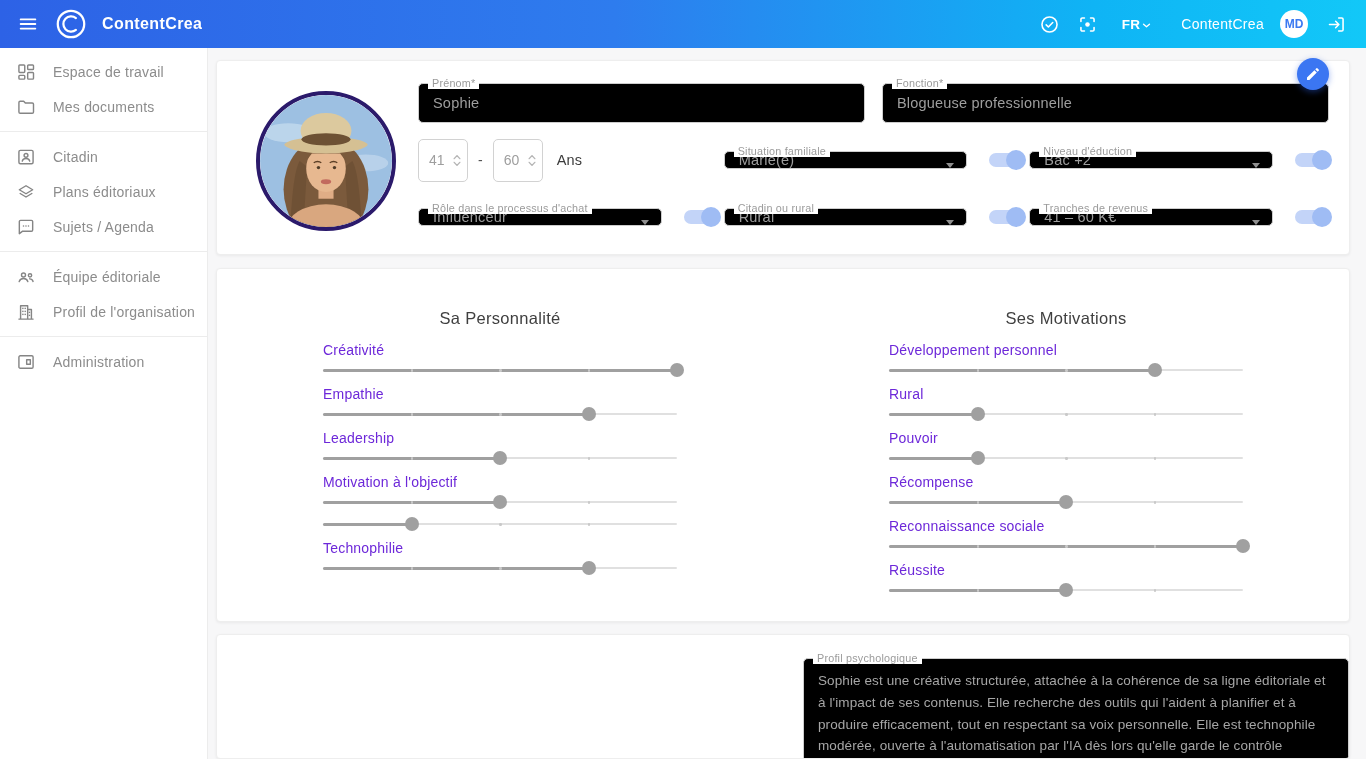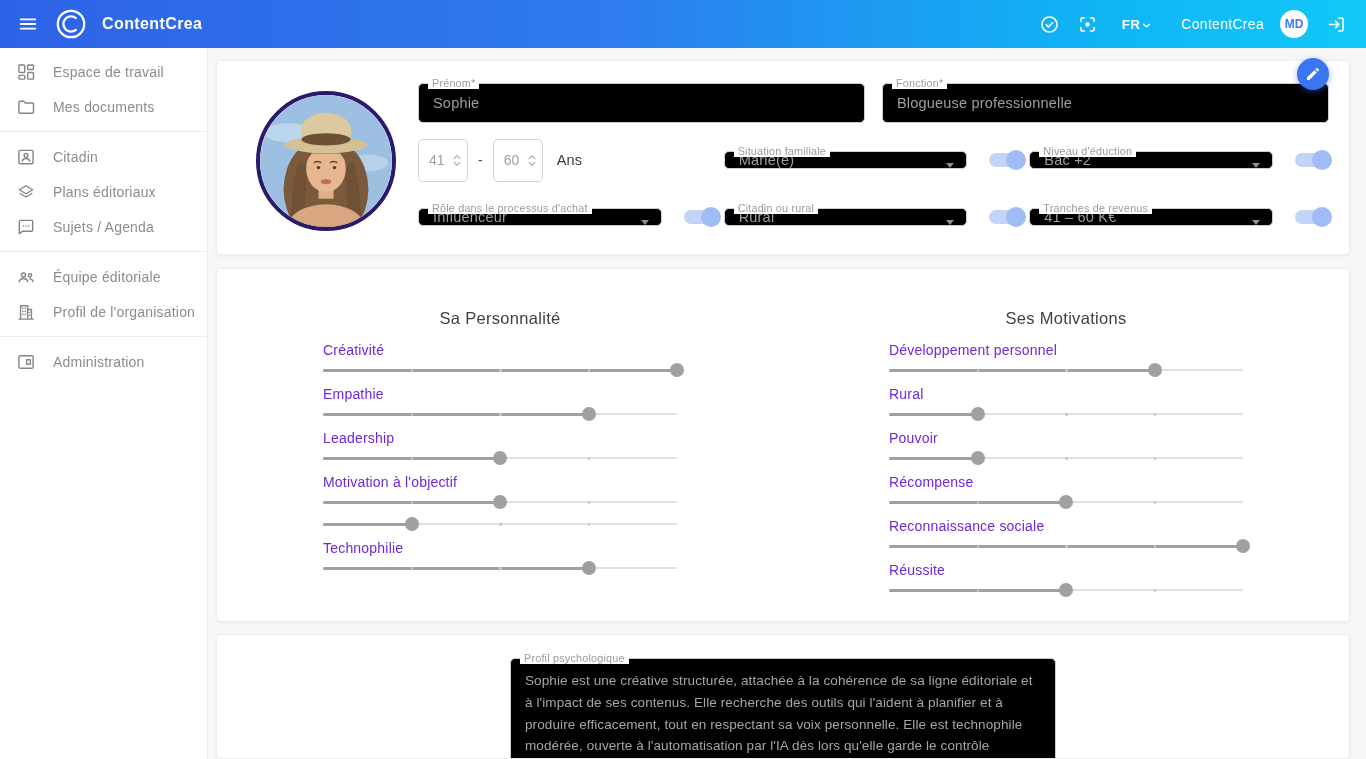--- a/index.html
+++ b/index.html
@@ -83,21 +83,21 @@
   .slider{position:relative;height:14px;cursor:pointer;margin-bottom:8px}
   .rail{position:absolute;left:0;right:0;top:6px;height:2px;background:#e0e0e0;border-radius:1px}
   .fill{position:absolute;left:0;top:5.5px;height:3px;background:#a0a0a0;border-radius:2px}
   .mark{position:absolute;top:6px;width:2.5px;height:2.5px;border-radius:50%;background:#c9c9c9;
     transform:translateX(-1px)}
   .thumb{position:absolute;top:0;width:14px;height:14px;border-radius:50%;background:#a0a0a0;
     transform:translateX(-50%)}
 
   
   .psych-card{height:125px;margin-top:12px;overflow:hidden;padding-top:23px;
-    display:flex;justify-content:center}
+    display:flex;justify-content:flex-end}
   .textarea-field{width:546px;height:150px}
   .textarea-text{padding:11px 16px 0 14px;font-size:13.5px;line-height:21.8px;
     color:#a6a6a6;letter-spacing:.1px}
 </style>
 </head>
 <body>
 
 <header class="topbar">
   <div class="tb-left">
     <button class="icon-btn">

